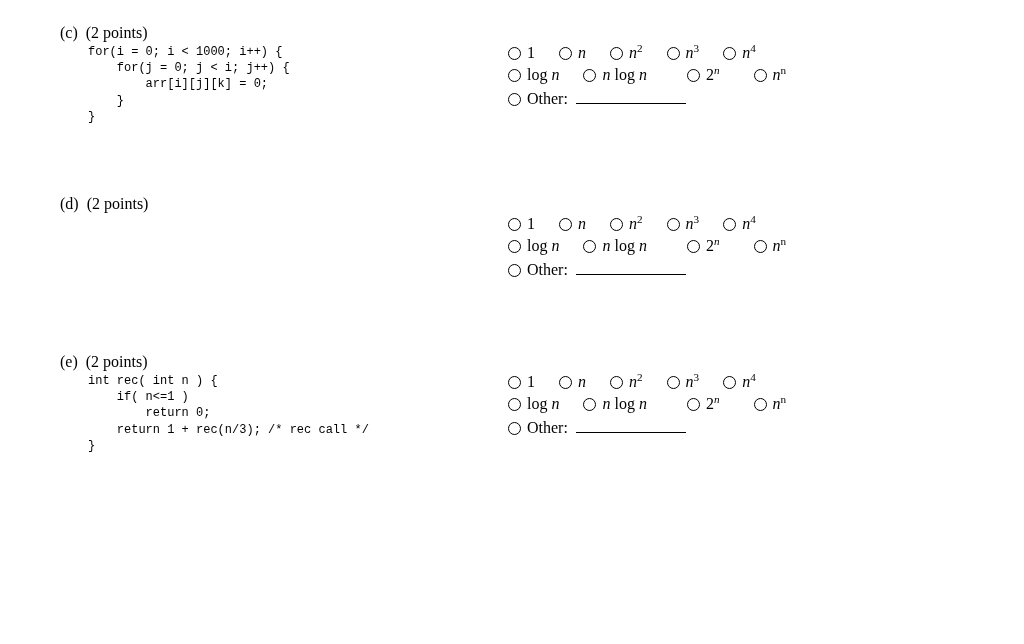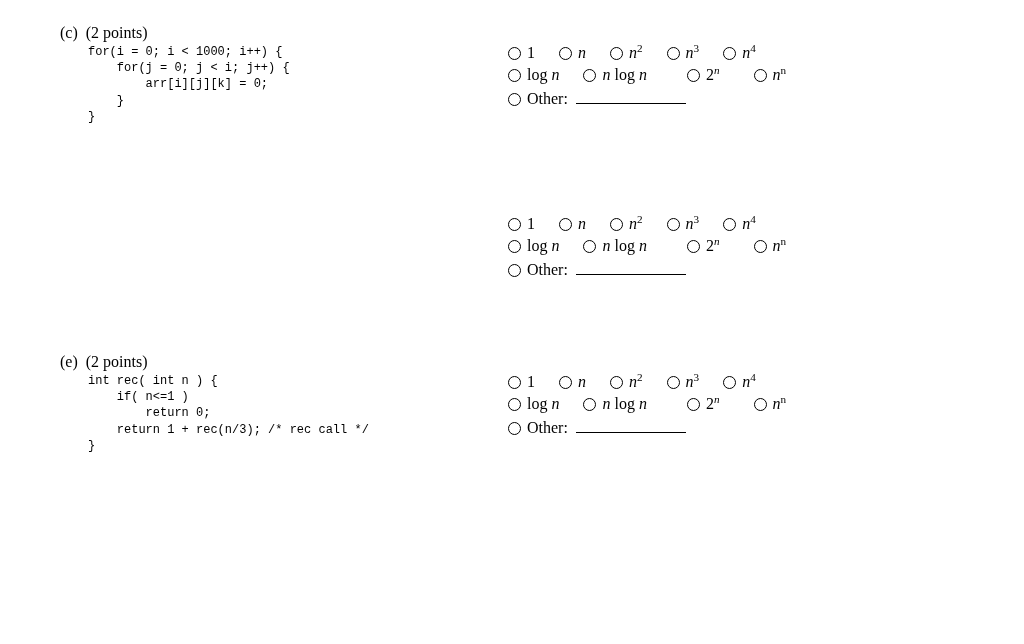--- a/index.html
+++ b/index.html
@@ -130,20 +130,24 @@
           <span class="radio"></span>
           <span>Other:</span>
           <span class="other-line"></span>
         </span>
     </div>
   </div>
 </div>
 
 <div class="problem">
   <div class="left">
+    <div class="label-row">
+      <span class="prob-letter">(d)</span>
+      <span class="prob-points">(2 points)</span>
+    </div>
   </div>
   <div class="right">
     <div class="opts-row">
       <span class="opt">
           <span class="radio"></span>
           <span>1</span>
         </span>
       <span class="opt">
           <span class="radio"></span>
           <span class="math">n</span>

